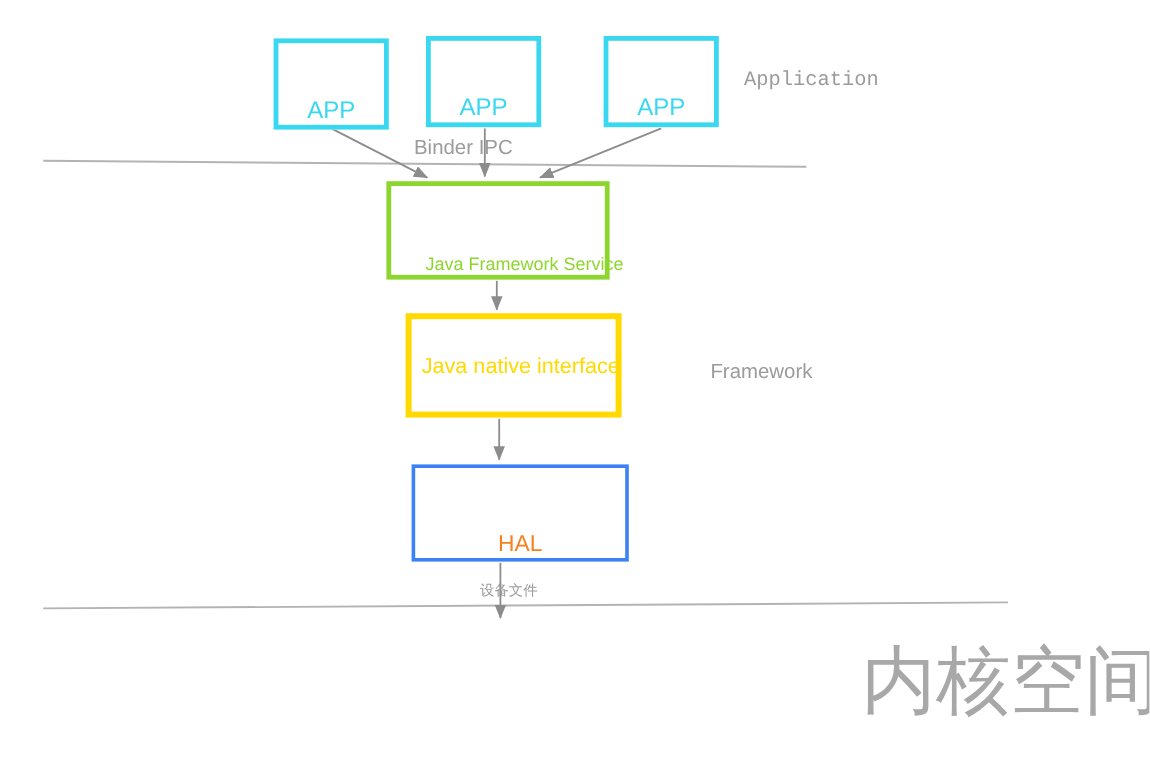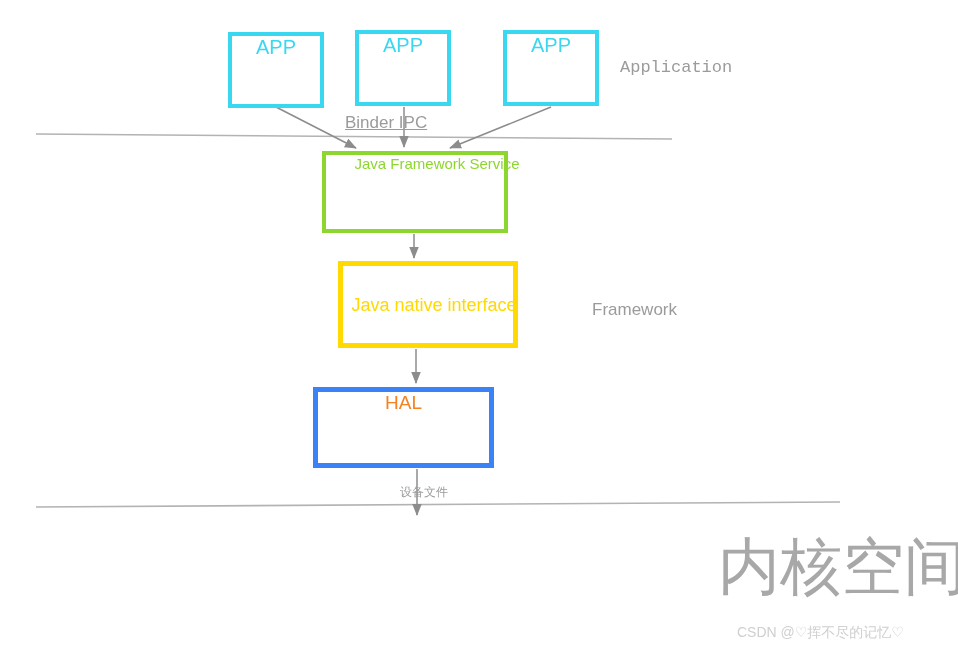--- a/index.html
+++ b/index.html
@@ -23,21 +23,21 @@
     top: 0;
     width: 958px;
     height: 652px;
     pointer-events: none;
   }
   .node {
     position: absolute;
     box-sizing: border-box;
     background: #ffffff;
     display: flex;
-    align-items: flex-start;
+    align-items: flex-end;
     justify-content: center;
     white-space: nowrap;
   }
   .app-box {
     border: 4px solid #3ad8f0;
     color: #3ad8f0;
     font-size: 20px;
     width: 96px;
     height: 76px;
   }
@@ -65,24 +65,24 @@
     position: absolute;
     left: 0px;
     top: 50%;
     transform: translateY(-50%);
     width: 182px;
     text-align: center;
     color: #ffd900;
     font-size: 18px;
   }
   .hal-box {
-    border: 5px solid #3b82f6;
+    border: 3px solid #3b82f6;
     color: #f58220;
     font-size: 19px;
-    left: 313px;
+    left: 343px;
     top: 387px;
     width: 181px;
     height: 81px;
   }
   .kernel-box {
     border: 5px solid #ff0000;
     left: 332px;
     top: 518px;
     width: 170px;
     height: 72px;
@@ -110,21 +110,21 @@
     align-items: center;
     justify-content: center;
   }
   .side-label {
     position: absolute;
     color: #9b9b9b;
     white-space: nowrap;
   }
   .label-application { left: 620px; top: 58px; font-size: 17px; font-family: Liberation Mono, monospace; }
   .label-framework  { left: 592px; top: 300px; font-size: 17px; }
-  .label-binder     { left: 345px; top: 113px; font-size: 17px; color: #9b9b9b; text-decoration: underline; }
+  .label-binder     { left: 345px; top: 113px; font-size: 17px; color: #9b9b9b; }
   .label-devfile    { left: 400px; top: 484px; font-size: 12px; color: #9b9b9b; }
   .zone-label {
     position: absolute;
     color: #a8a8a8;
     font-size: 62px;
     white-space: nowrap;
     font-family: "DejaVu Sans", "Liberation Sans", sans-serif;
     font-weight: 300;
   }
   .zone-user   { left: 700px; top: 100px; }
@@ -194,15 +194,14 @@
 
   <div class="node hal-box">
     <span>HAL</span>
   </div>
 
   <div class="side-label label-devfile">设备文件</div>
 
 
   <div class="zone-label zone-kernel">内核空间</div>
 
-  <div class="watermark">CSDN @♡挥不尽的记忆♡</div>
 
 </div>
 
 </body></html>

